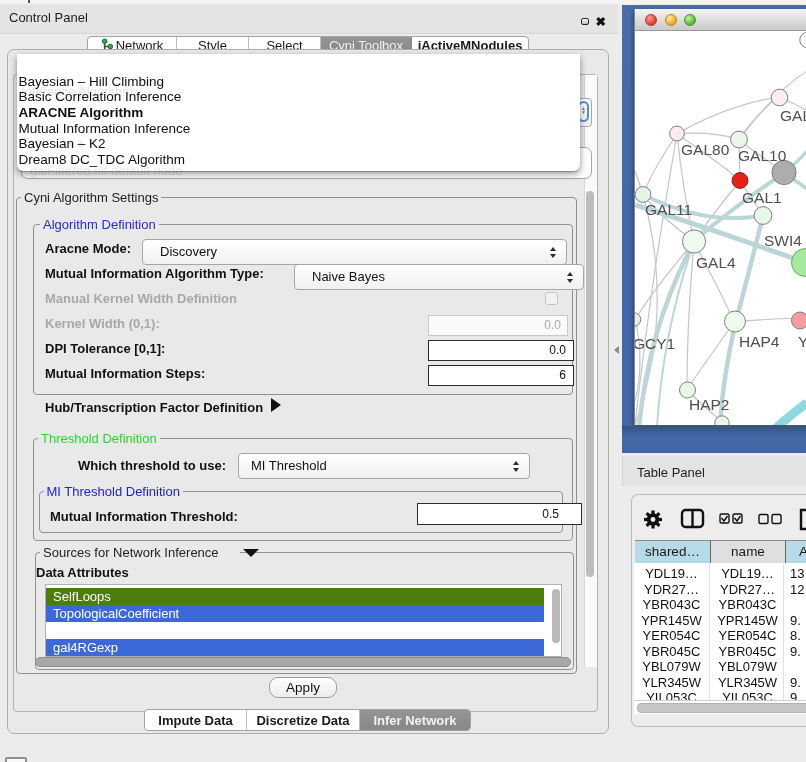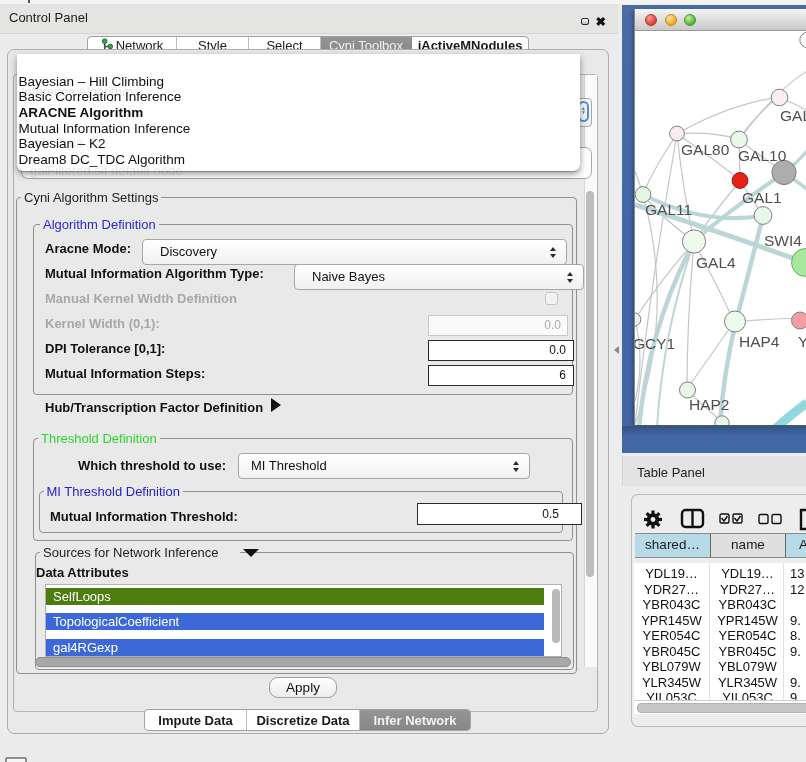--- a/index.html
+++ b/index.html
@@ -105,21 +105,21 @@
 <div class="abs blab" style="left:50px;top:509px;">Mutual Information Threshold:</div>
 <div class="tf" style="left:417px;top:503px;width:141px;height:20px;padding-right:22px;line-height:20px;">0.5</div>
 
 <div class="fs" style="left:35px;top:552px;width:537px;height:116px;">
   <div class="lg" style="color:#222;">Sources for Network Inference &nbsp;&nbsp;&nbsp;&nbsp;</div>
 </div>
 <div class="abs" style="left:243px;top:549px;width:0;height:0;border-top:8.5px solid #111;border-left:8.5px solid transparent;border-right:8.5px solid transparent;"></div>
 <div class="abs blab" style="left:36px;top:565px;">Data Attributes</div>
 <div class="abs" style="left:45px;top:584px;width:515px;height:71px;background:#fff;border:1px solid #B0B0B0;overflow:hidden;">
   <div style="position:absolute;left:0;top:3px;width:491px;height:17px;background:#4d7c0f;color:#fff;font-size:13px;padding-left:7px;line-height:17px;">SelfLoops</div>
-  <div style="position:absolute;left:0;top:20px;width:491px;height:17px;background:#3D68D8;color:#fff;font-size:13px;padding-left:7px;line-height:17px;margin-top:8px;">TopologicalCoefficient</div>
+  <div style="position:absolute;left:0;top:20px;width:491px;height:17px;background:#3D68D8;color:#fff;font-size:13px;padding-left:7px;line-height:17px;">TopologicalCoefficient</div>
   <div style="position:absolute;left:0;top:54px;width:491px;height:17px;background:#3D68D8;color:#fff;font-size:13px;padding-left:7px;line-height:17px;">gal4RGexp</div>
   <div style="position:absolute;right:1.5px;top:4px;width:8px;height:54px;background:#B9B9B9;border-radius:4px;"></div>
 </div>
 <div class="abs" style="left:35px;top:657px;width:534px;height:8px;background:#A8A8A8;border:1px solid #8E8E8E;border-radius:5px;"></div>
 
 <div class="abs" style="left:269px;top:677px;width:66px;height:19px;background:linear-gradient(#ffffff,#ececec);border:1px solid #9E9E9E;border-radius:9px;font-size:13.5px;color:#111;text-align:center;line-height:19px;">Apply</div>
 
 <div class="abs" style="left:144px;top:709px;width:325px;height:20px;display:flex;border:1px solid #A2A2A2;border-radius:4px;background:#fff;font-size:13px;font-weight:bold;color:#1a1a1a;overflow:hidden;">
   <div style="width:101px;display:flex;align-items:center;justify-content:center;border-right:1px solid #BDBDBD;">Impute Data</div>
   <div style="width:112px;display:flex;align-items:center;justify-content:center;border-right:1px solid #BDBDBD;">Discretize Data</div>
@@ -249,21 +249,21 @@
       <rect x="80" y="7" width="9" height="9" rx="1.5"></rect>
       <rect x="93" y="7" width="9" height="9" rx="1.5"></rect>
       <rect x="119" y="7.5" width="9" height="9" rx="1.5"></rect>
       <rect x="132" y="7.5" width="9" height="9" rx="1.5"></rect>
     </g>
     <path d="M81.5 11 l2.5 3 3.5 -5" stroke="#111" stroke-width="1.4" fill="none"></path>
     <path d="M94.5 11 l2.5 3 3.5 -5" stroke="#111" stroke-width="1.4" fill="none"></path>
     <path d="M161 3 h10 v19 h-10 z" fill="none" stroke="#111" stroke-width="2.4"></path>
   </svg>
 
-  <div class="abs" style="left:3px;top:38px;width:172px;height:23px;background:#B7DAE8;border-top:1px solid #8A8A8A;border-bottom:1px solid #8A8A8A;font-size:13.5px;color:#1a1a1a;overflow:hidden;">
+  <div class="abs" style="left:3px;top:45px;width:172px;height:23px;background:#B7DAE8;border-top:1px solid #8A8A8A;border-bottom:1px solid #8A8A8A;font-size:13.5px;color:#1a1a1a;overflow:hidden;">
     <div class="abs" style="left:0;top:0;width:75px;height:23px;border-right:1px solid #666;text-align:center;line-height:22px;">shared…</div>
     <div class="abs" style="left:76px;top:0;width:74px;height:23px;border-right:1px solid #666;text-align:center;line-height:22px;background:#DFDFDF;">name</div>
     <div class="abs" style="left:164px;top:0;line-height:22px;">A</div>
   </div>
 
   <div class="abs" style="left:2px;top:68px;width:173px;height:137px;background:#fff;overflow:hidden;font-size:13px;color:#111;">
     <div style="position:absolute;left:75px;top:0;width:1px;height:137px;background:#E0E0E0;"></div>
     <div style="position:absolute;left:149px;top:0;width:1px;height:137px;background:#E0E0E0;"></div>
     <div class="row" style="top:3px;">
         <span>YDL19…</span>

